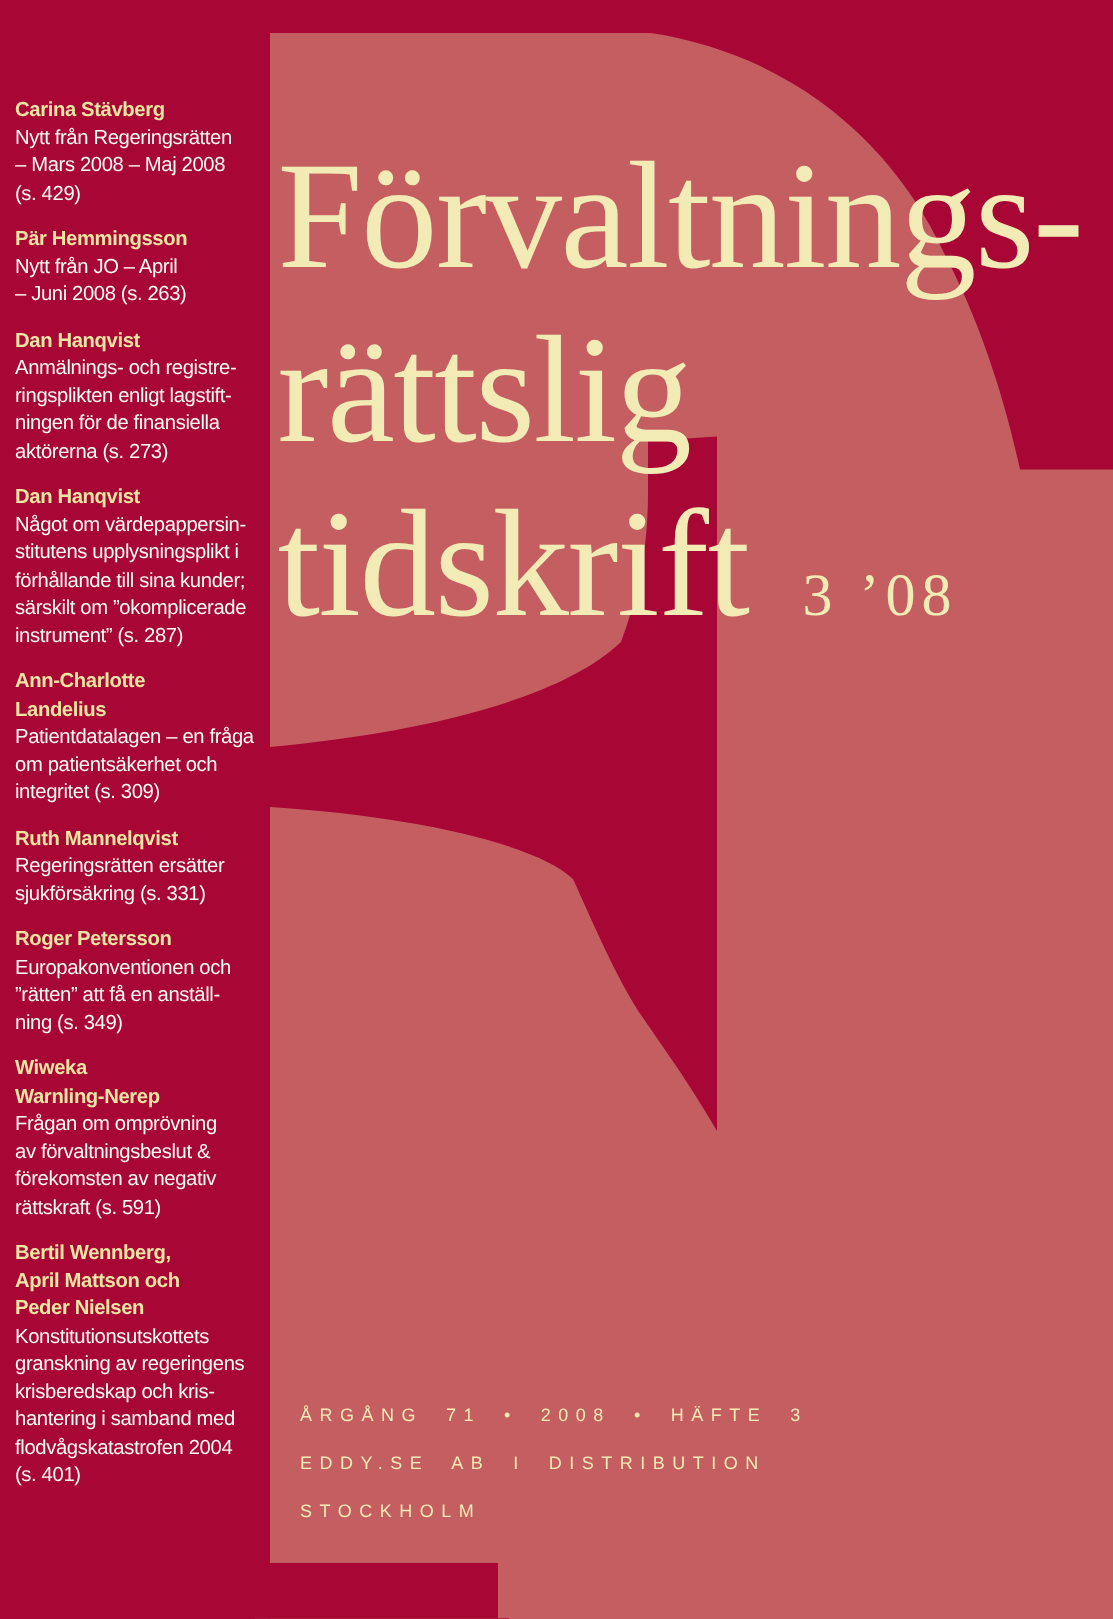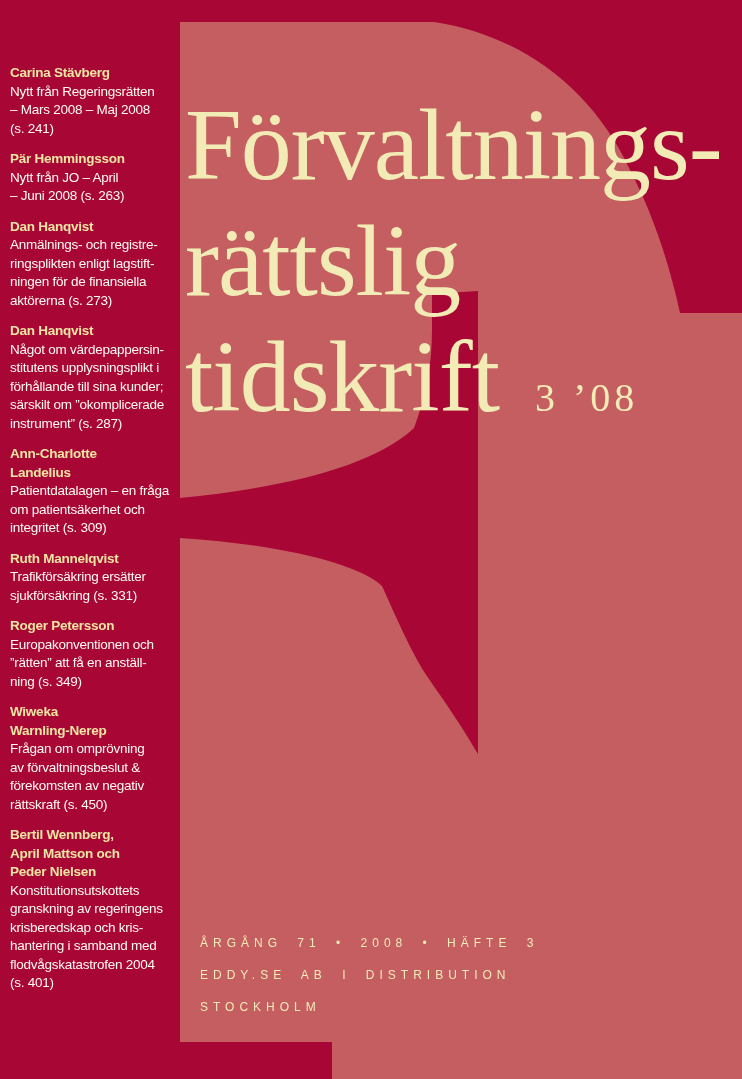--- a/index.html
+++ b/index.html
@@ -42,21 +42,21 @@
 </head>
 <body>
 
 <div class="cover">
 
   <aside class="sidebar" id="sidebar">
       <div class="entry">
         <div class="name-line">Carina Stävberg</div>
         <div class="body-line">Nytt från Regeringsrätten</div>
         <div class="body-line">– Mars 2008 – Maj 2008</div>
-        <div class="body-line">(s. 241)</div>
+        <div class="body-line">(s. 429)</div>
       </div>
       <div class="entry">
         <div class="name-line">Pär Hemmingsson</div>
         <div class="body-line">Nytt från JO – April</div>
         <div class="body-line">– Juni 2008 (s. 263)</div>
       </div>
       <div class="entry">
         <div class="name-line">Dan Hanqvist</div>
         <div class="body-line">Anmälnings- och registre-</div>
         <div class="body-line">ringsplikten enligt lagstift-</div>
@@ -73,36 +73,36 @@
       </div>
       <div class="entry">
         <div class="name-line">Ann-Charlotte</div>
         <div class="name-line">Landelius</div>
         <div class="body-line">Patientdatalagen – en fråga</div>
         <div class="body-line">om patientsäkerhet och</div>
         <div class="body-line">integritet (s. 309)</div>
       </div>
       <div class="entry">
         <div class="name-line">Ruth Mannelqvist</div>
-        <div class="body-line">Trafikförsäkring ersätter</div>
+        <div class="body-line">Regeringsrätten ersätter</div>
         <div class="body-line">sjukförsäkring (s. 331)</div>
       </div>
       <div class="entry">
         <div class="name-line">Roger Petersson</div>
         <div class="body-line">Europakonventionen och</div>
         <div class="body-line">”rätten” att få en anställ-</div>
         <div class="body-line">ning (s. 349)</div>
       </div>
       <div class="entry">
         <div class="name-line">Wiweka</div>
         <div class="name-line">Warnling-Nerep</div>
         <div class="body-line">Frågan om omprövning</div>
         <div class="body-line">av förvaltningsbeslut &amp;</div>
         <div class="body-line">förekomsten av negativ</div>
-        <div class="body-line">rättskraft (s. 450)</div>
+        <div class="body-line">rättskraft (s. 591)</div>
       </div>
       <div class="entry">
         <div class="name-line">Bertil Wennberg,</div>
         <div class="name-line">April Mattson och</div>
         <div class="name-line">Peder Nielsen</div>
         <div class="body-line">Konstitutionsutskottets</div>
         <div class="body-line">granskning av regeringens</div>
         <div class="body-line">krisberedskap och kris-</div>
         <div class="body-line">hantering i samband med</div>
         <div class="body-line">flodvågskatastrofen 2004</div>

